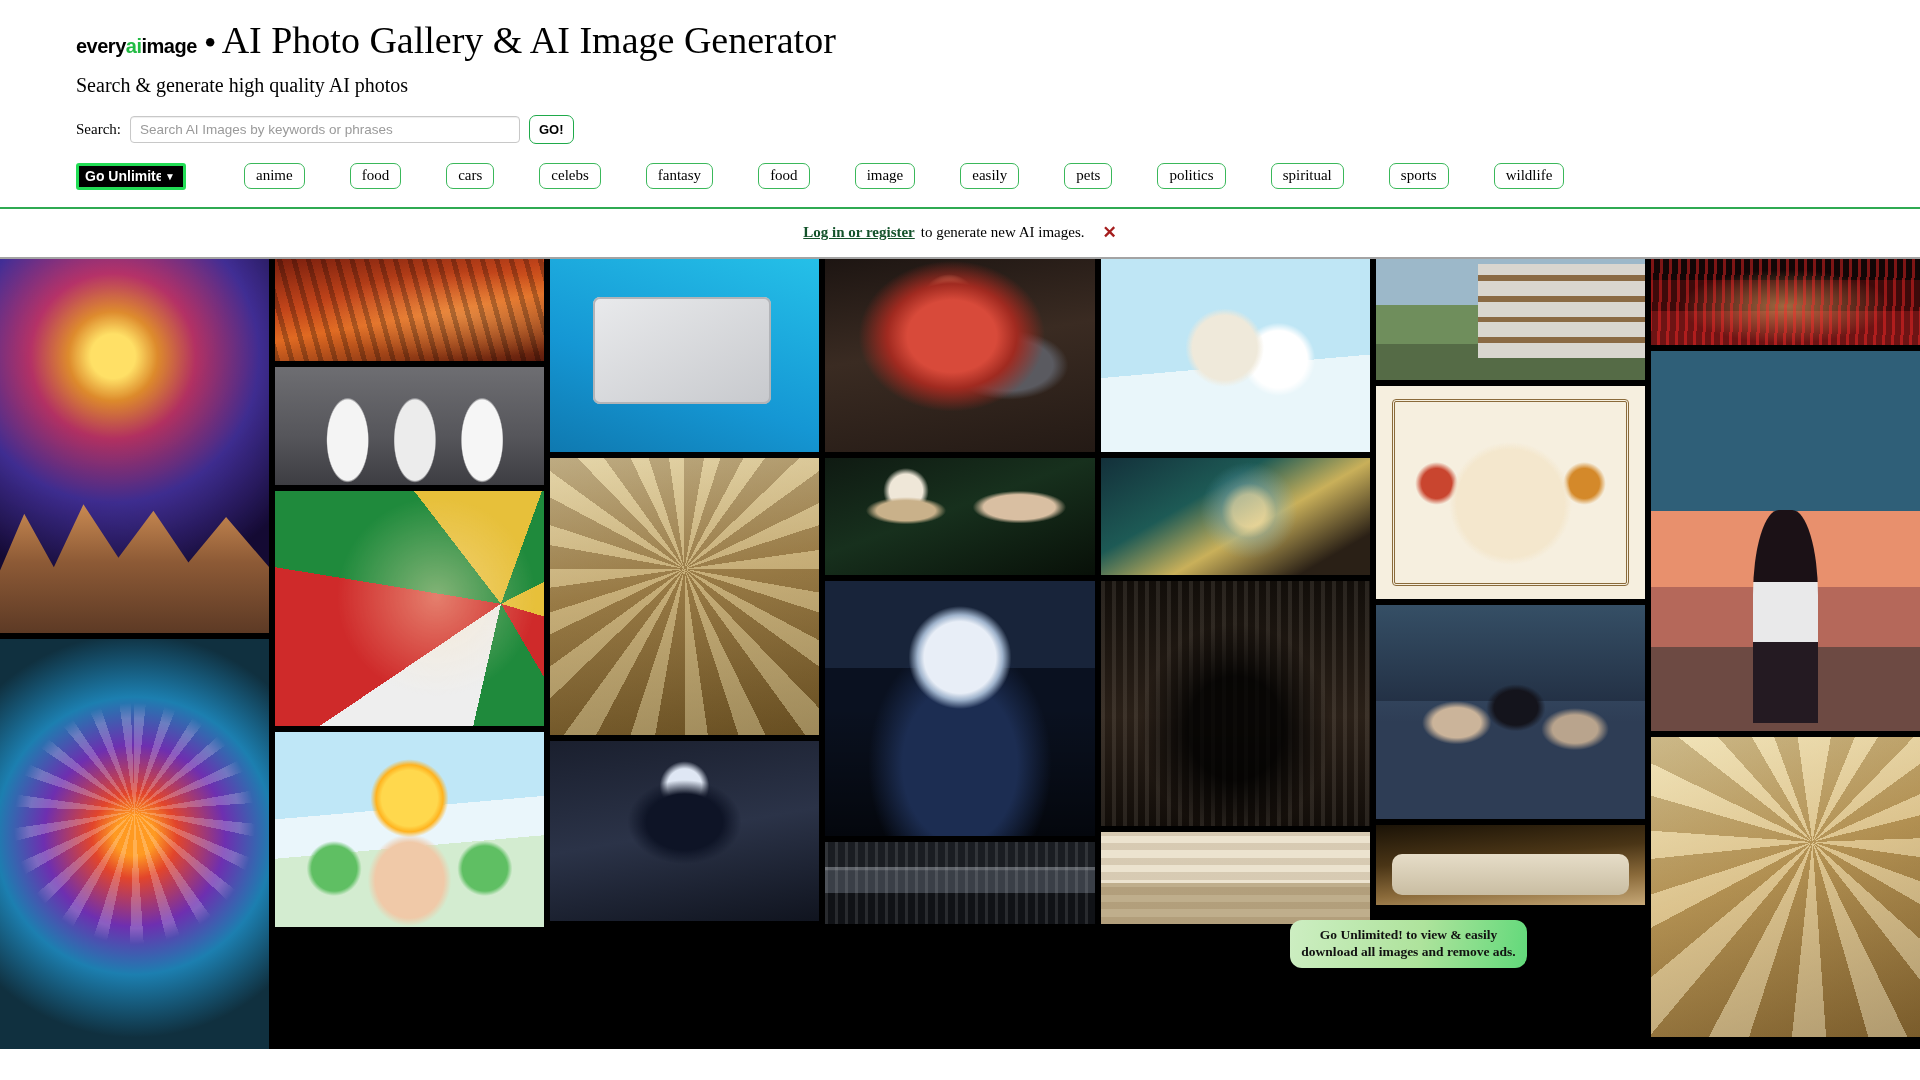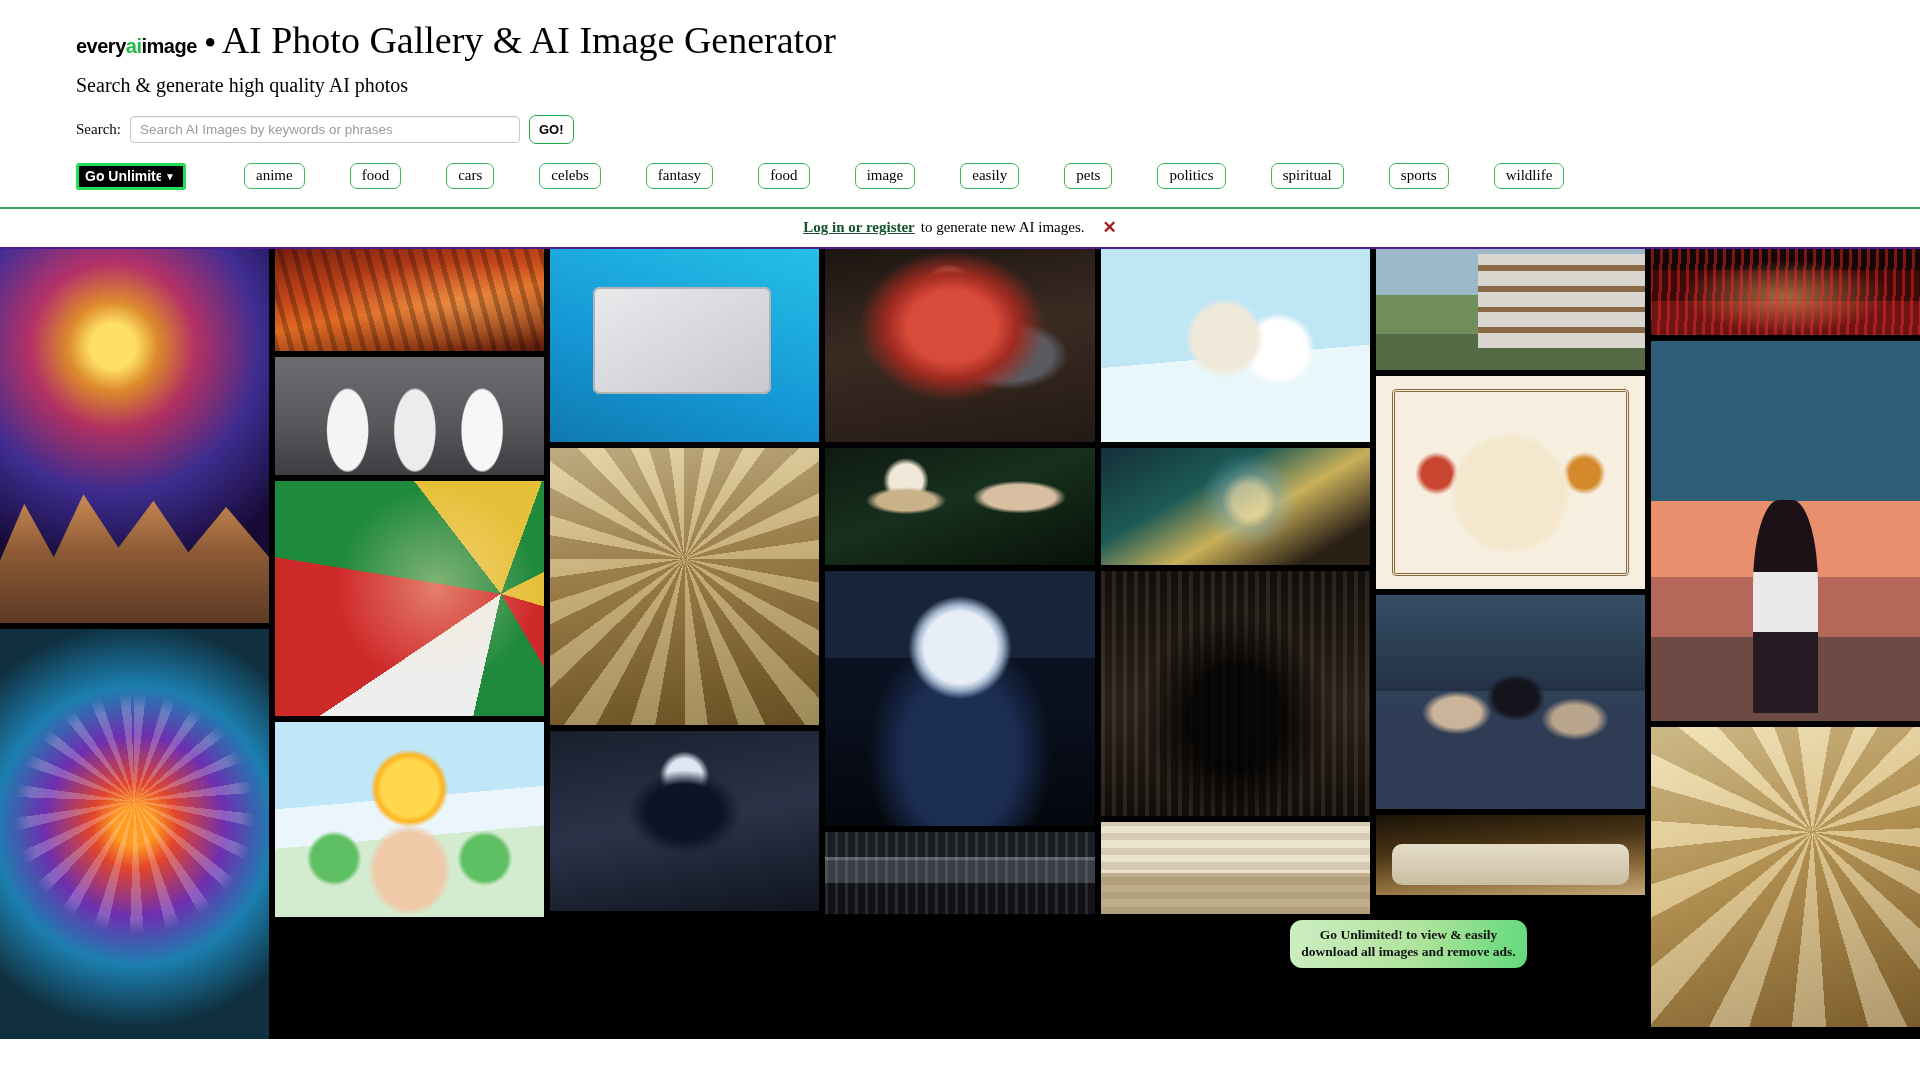--- a/index.html
+++ b/index.html
@@ -108,23 +108,23 @@
     margin-right: 45px;
     cursor: pointer;
     white-space: nowrap;
     line-height: 1.25;
   }
 
   
   .notice {
     margin-top: 17px;
     width: 1920px;
-    height: 42px;
+    height: 52px;
     border-top: 2px solid #2faa52;
-    border-bottom: 2px solid #4c1d95;
+    border-bottom: 2px solid #a3a3a3;
     background: #fff;
     display: flex;
     align-items: center;
     justify-content: center;
     font-family: "Liberation Serif", serif;
     font-size: 15px;
     color: #000;
   }
   .notice a {
     color: #13522a;

